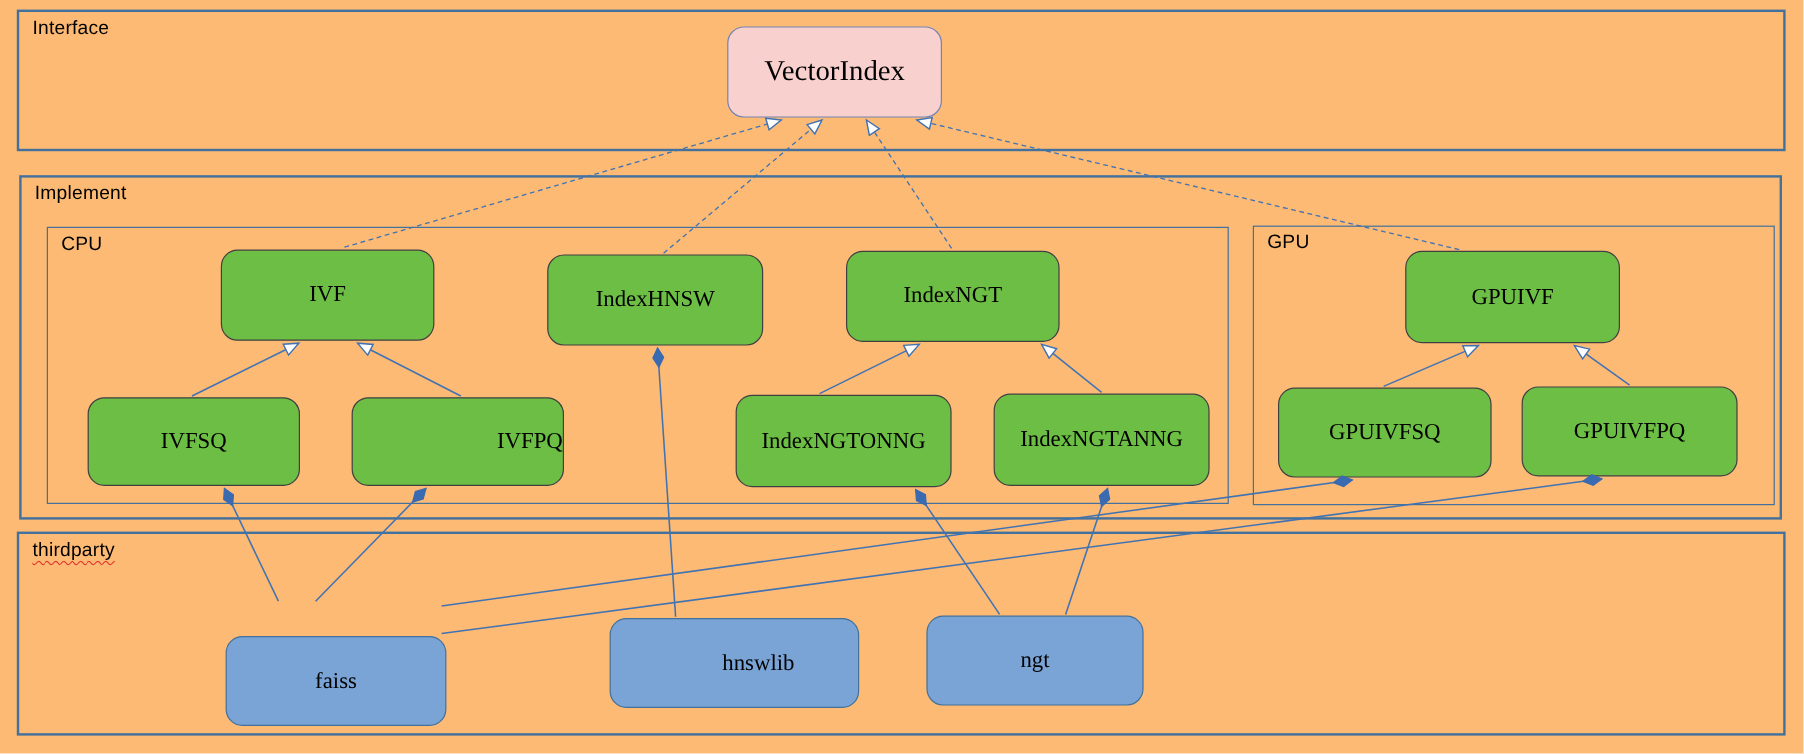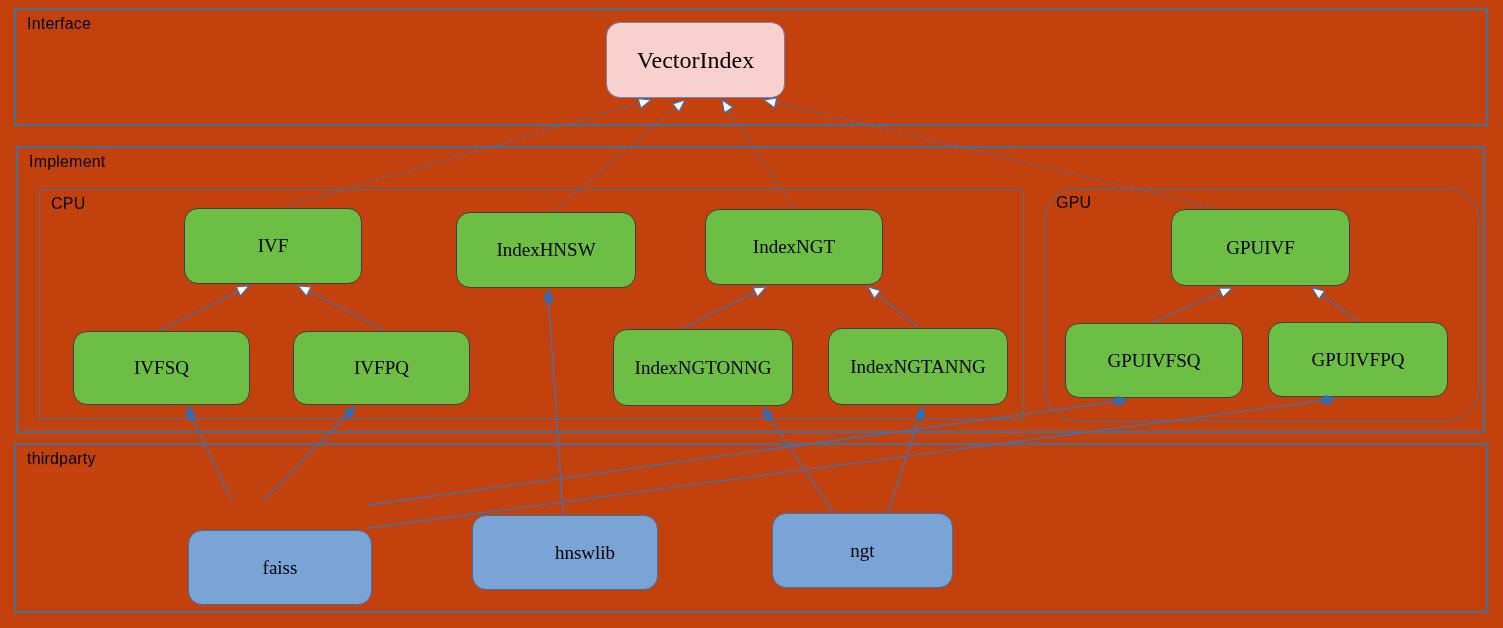--- a/index.html
+++ b/index.html
@@ -1,20 +1,20 @@
 <!DOCTYPE html>
 <html><head>
 <meta charset="utf-8">
 <style>
   html, body { margin: 0; padding: 0; background: #ffffff; }
   .stage {
     position: relative;
     width: 1503px;
     height: 628px;
-    background: #c2410c;
+    background: #fdba74;
     font-family: "Liberation Sans", sans-serif;
     overflow: hidden;
   }
   .section {
     position: absolute;
     border: 2px solid #41719c;
     background: transparent;
     z-index: 1;
     box-sizing: border-box;
   }
@@ -69,21 +69,21 @@
   </div>
 
   <div class="section" style="left:16px; top:146px; width:1469px; height:287px;">
     <span class="section-label">Implement</span>
   </div>
 
   <div class="section inner" style="left:39px; top:189px; width:985px; height:231px;">
     <span class="section-label">CPU</span>
   </div>
 
-  <div class="section inner" style="left:1044px; top:188px; width:435px; height:233px;border-radius:32px;">
+  <div class="section inner" style="left:1044px; top:188px; width:435px; height:233px;">
     <span class="section-label">GPU</span>
   </div>
 
   <div class="section" style="left:14px; top:443px; width:1474px; height:170px;">
     <span class="section-label squiggle">thirdparty</span>
   </div>
 
   <svg class="wires" width="1503" height="628" viewBox="0 0 1503 628">
     <defs>
       <marker id="mTri" markerUnits="userSpaceOnUse" markerWidth="16" markerHeight="14" refX="13" refY="6" orient="auto">
@@ -138,21 +138,21 @@
   </div>
 
   <div class="node green" style="left:1171px; top:209px; width:179px; height:77px;">
     <span>GPUIVF</span>
   </div>
 
   <div class="node green" style="left:73px; top:331px; width:177px; height:74px;">
     <span>IVFSQ</span>
   </div>
 
-  <div class="node green" style="left:293px; top:331px; width:177px; height:74px;">
+  <div class="node green" style="left:293px; top:331px; width:177px; height:74px;justify-content:flex-end;">
     <span>IVFPQ</span>
   </div>
 
   <div class="node green" style="left:613px; top:329px; width:180px; height:77px;">
     <span>IndexNGTONNG</span>
   </div>
 
   <div class="node green" style="left:828px; top:328px; width:180px; height:77px;">
     <span>IndexNGTANNG</span>
   </div>
@@ -162,21 +162,21 @@
   </div>
 
   <div class="node green" style="left:1268px; top:322px; width:180px; height:75px;">
     <span>GPUIVFPQ</span>
   </div>
 
   <div class="node blue" style="left:188px; top:530px; width:184px; height:75px;">
     <span>faiss</span>
   </div>
 
-  <div class="node blue" style="left:472px; top:515px; width:186px; height:75px;padding-left:40px;">
+  <div class="node blue" style="left:508px; top:515px; width:208px; height:75px;padding-left:40px;">
     <span>hnswlib</span>
   </div>
 
   <div class="node blue" style="left:772px; top:513px; width:181px; height:75px;">
     <span>ngt</span>
   </div>
 
 </div>
 
 </body></html>

